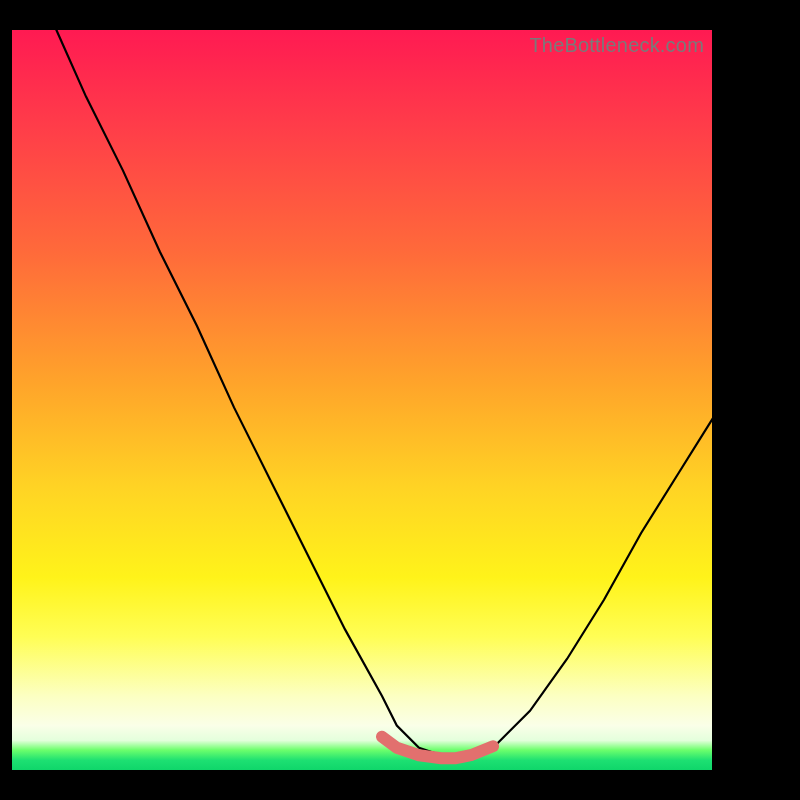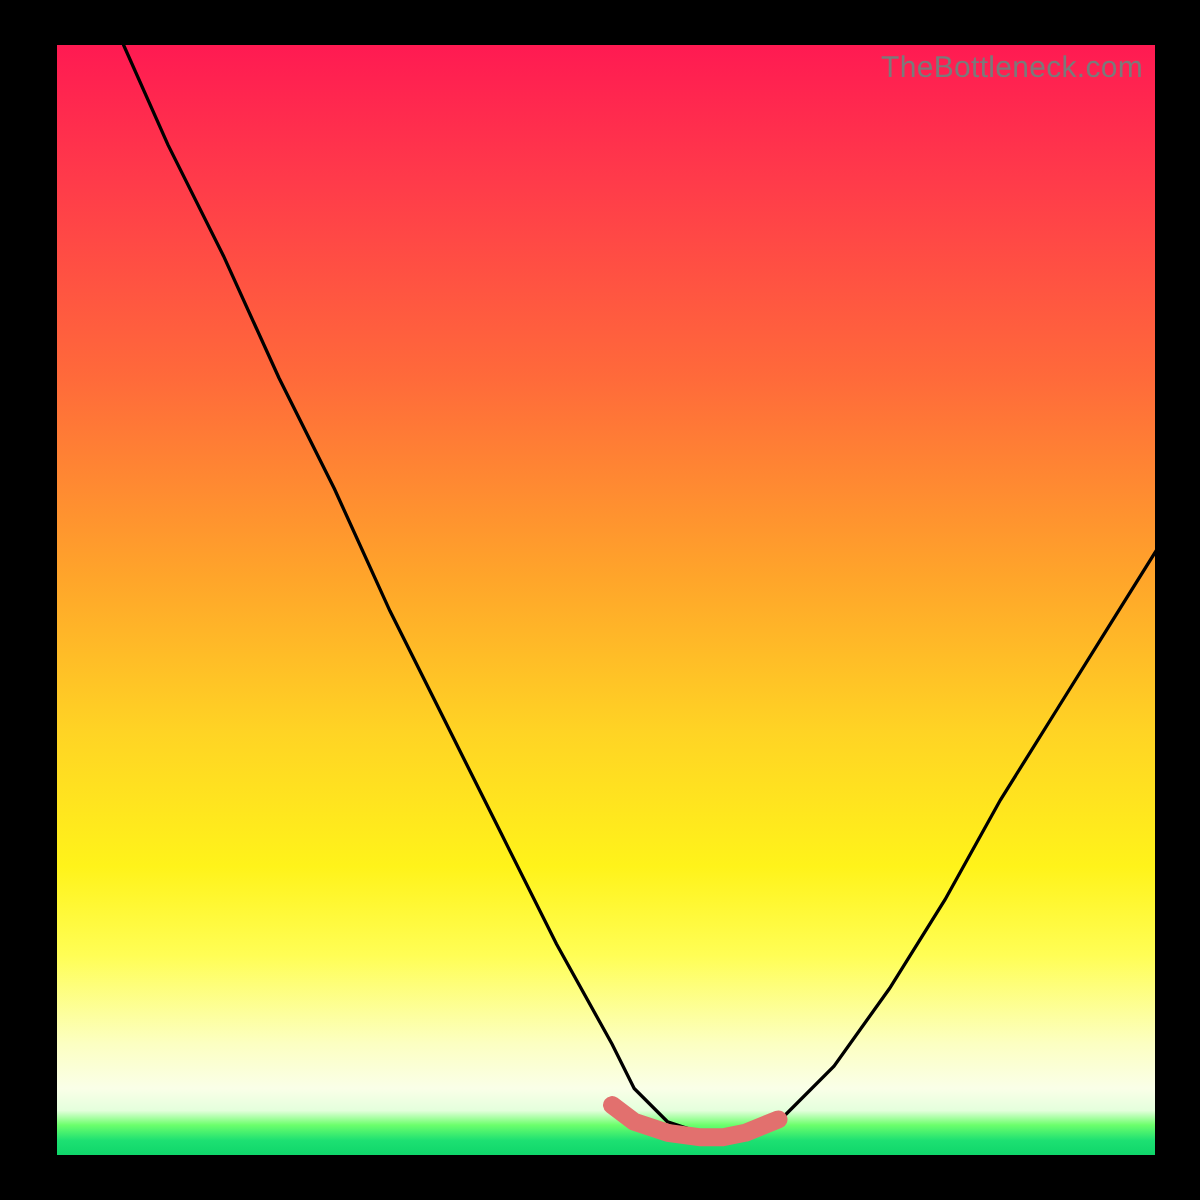--- a/index.html
+++ b/index.html
@@ -12,42 +12,41 @@
     font-family: Arial, Helvetica, sans-serif;
   }
   .frame {
     position: relative;
     width: 800px;
     height: 800px;
     background: #000;
   }
   .plot-area {
     position: absolute;
-    left: 38px;
+    left: 12px;
     top: 30px;
     width: 700px;
     height: 740px;
     
     background: linear-gradient(
       to bottom,
       #ff1a52 0%,
       #ff3a4a 12%,
       #ff6a3a 30%,
       #ffa52a 48%,
       #ffd424 62%,
       #fff31a 74%,
       #fffe55 82%,
       #fcffc2 90%,
       #faffe8 94%,
       #e4ffdc 96%,
       #6cff6c 97.3%,
       #1de072 98.7%,
       #0fd66a 100%
     );
-    padding-left: 32px;
   }
   .watermark {
     position: absolute;
     top: 4px;
     right: 8px;
     color: #7a7a7a;
     font-size: 20px;
     font-weight: 500;
     letter-spacing: 0.2px;
     user-select: none;

